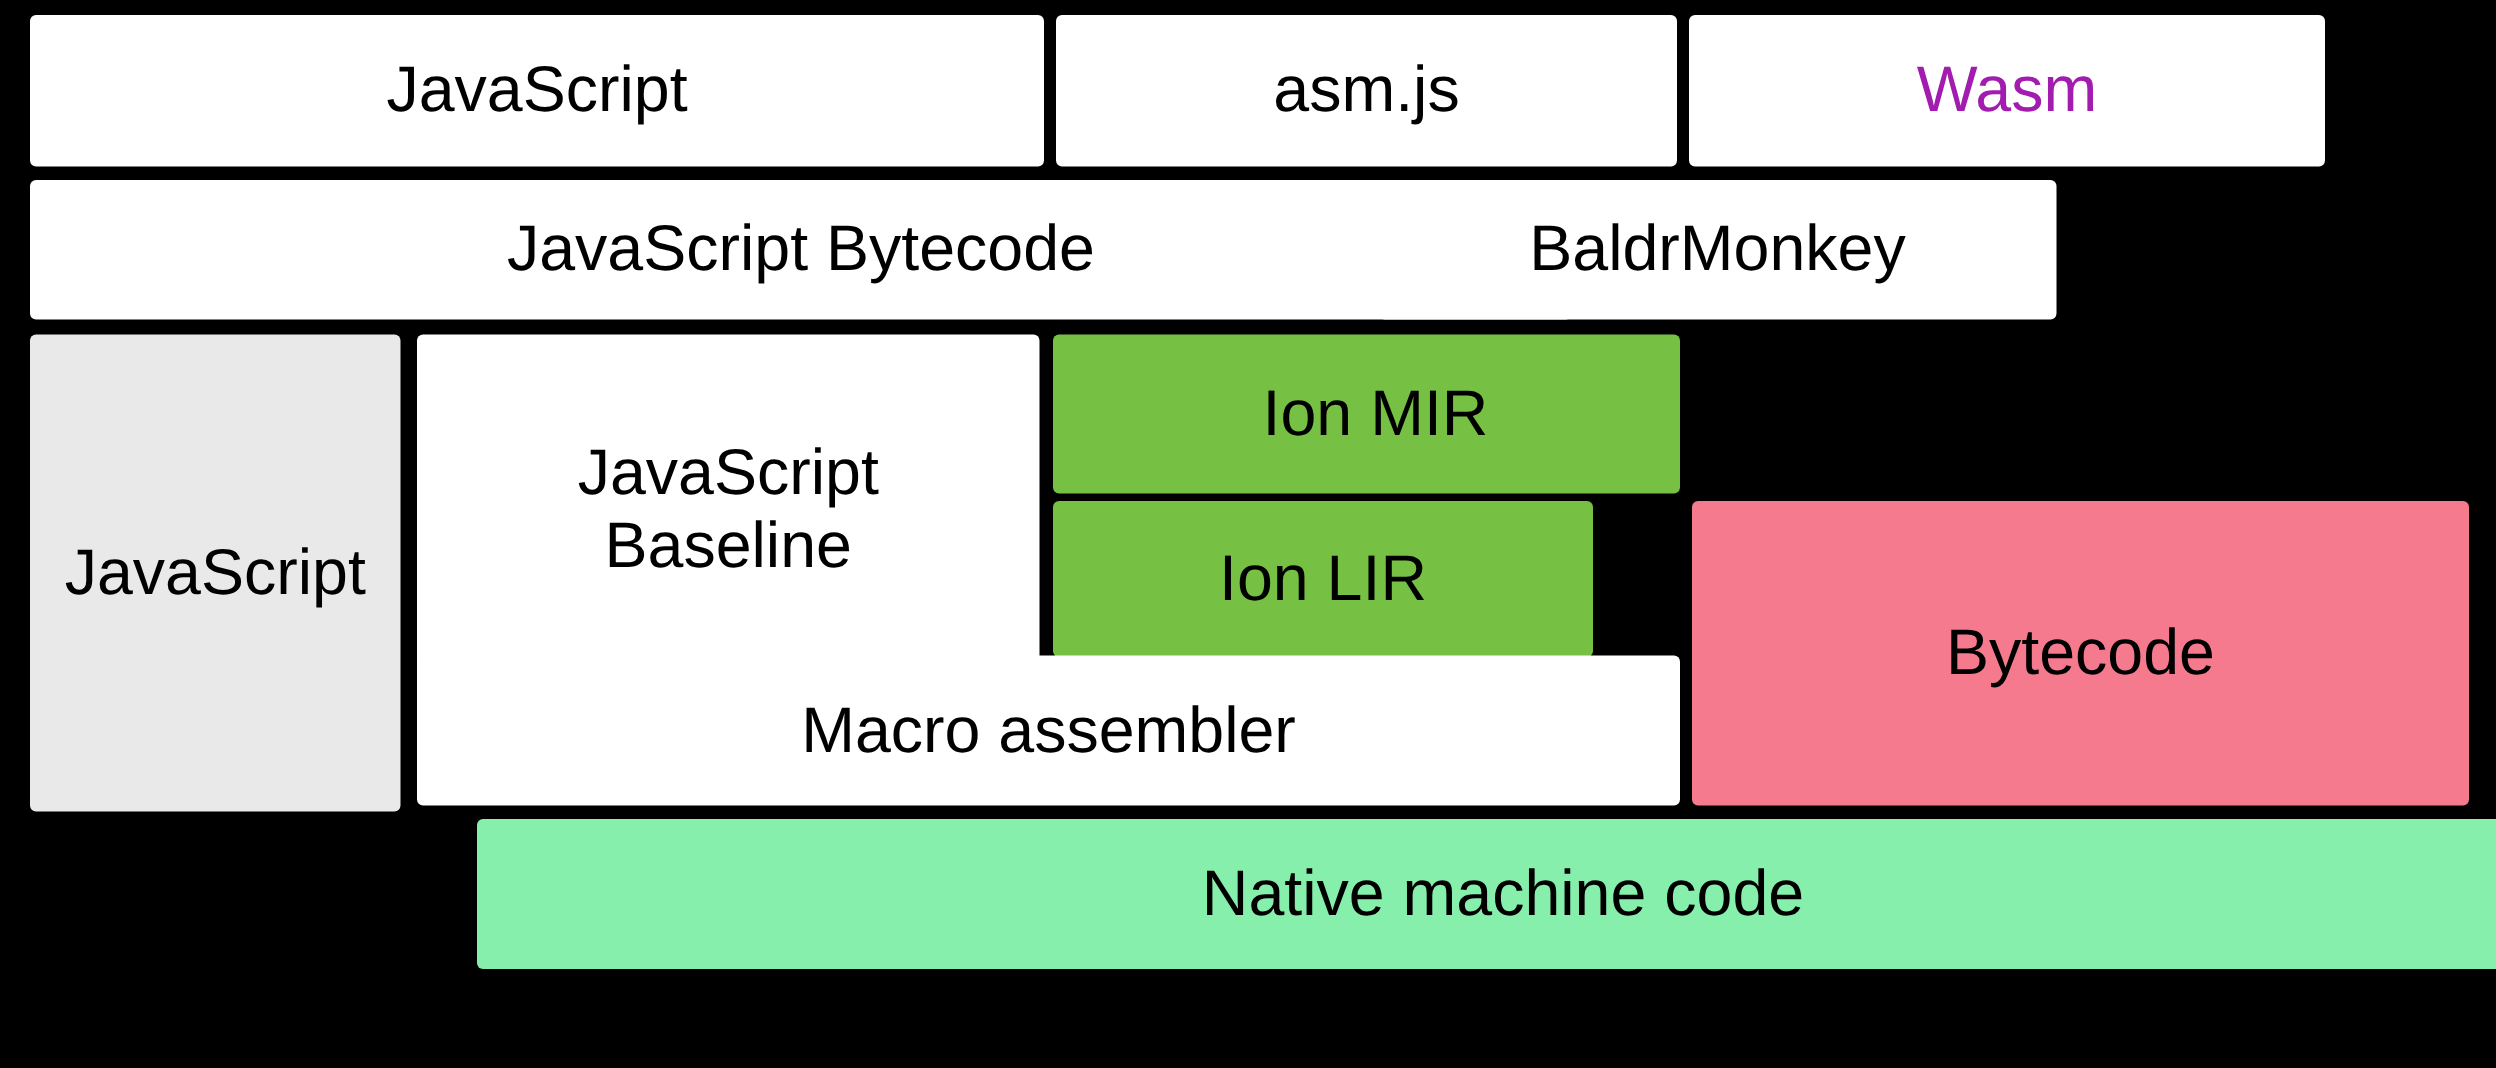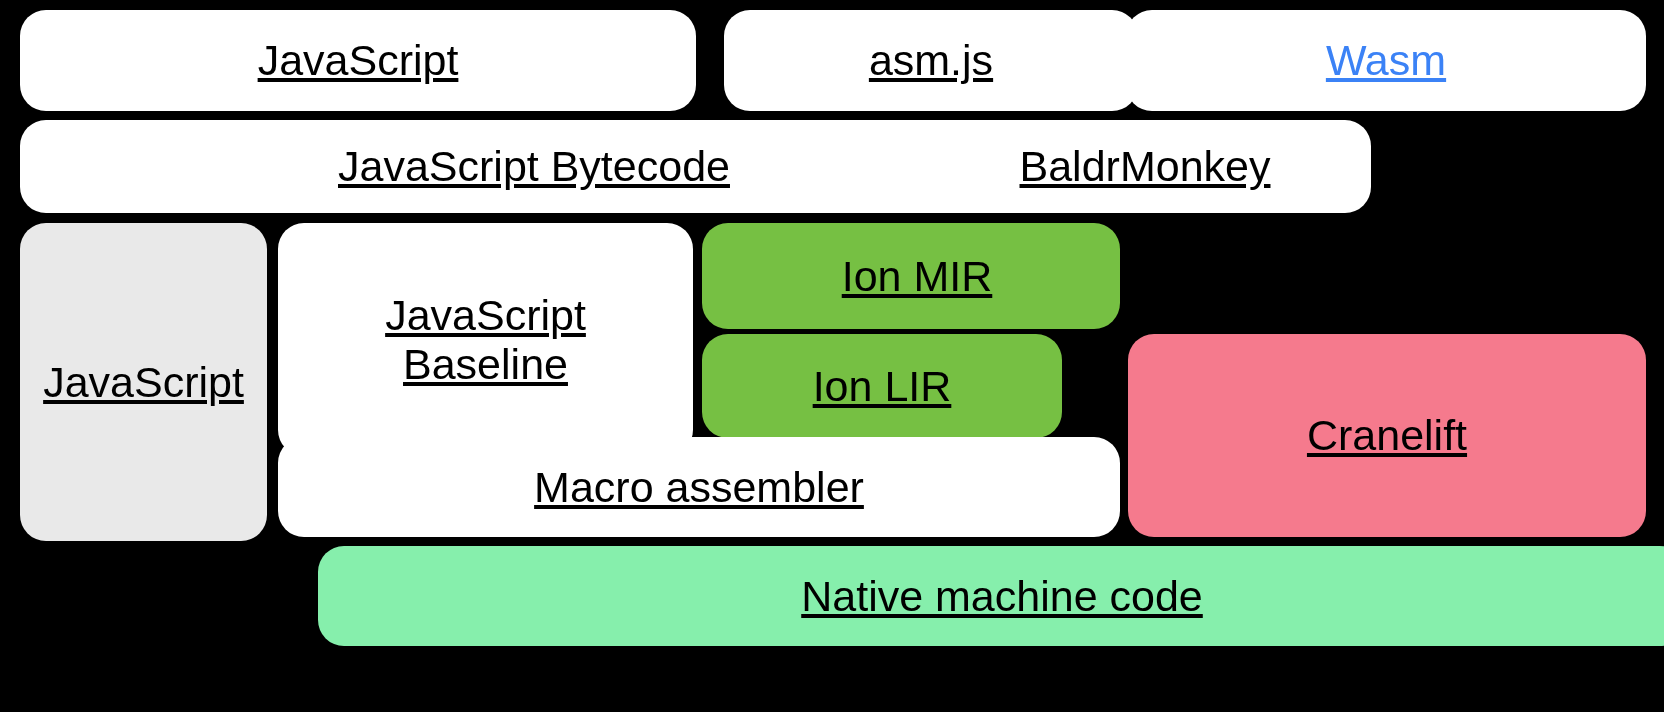--- a/index.html
+++ b/index.html
@@ -15,58 +15,57 @@
     overflow: hidden;
     font-family: "Liberation Sans", sans-serif;
   }
   .node {
     position: absolute;
     box-sizing: border-box;
     display: flex;
     align-items: center;
     justify-content: center;
     text-align: center;
-    border-radius: 26px;
+    border-radius: 4px;
     color: #000000;
     font-size: 43px;
     font-weight: 400;
     line-height: 1.12;
     letter-spacing: 0px;
     white-space: pre-line;
     user-select: none;
-    text-decoration: underline;
   }
   .fill-white { background: #ffffff; }
   .fill-gray  { background: #e9e9e9; }
   .fill-green { background: #76c043; }
   .fill-pink  { background: #f57a8d; }
 </style>
 </head>
 <body>
 
 <div id="stage" style="background: rgb(0, 0, 0);">
 
   <div class="node fill-white" style="left: 20px; top: 10px; width: 676px; height: 101px; background: rgb(255, 255, 255); color: rgb(0, 0, 0);">JavaScript</div>
 
-  <div class="node fill-white" style="left: 724px; top: 10px; width: 414px; height: 101px; background: rgb(255, 255, 255); color: rgb(0, 0, 0);">asm.js</div>
+  <div class="node fill-white" style="left: 704px; top: 10px; width: 414px; height: 101px; background: rgb(255, 255, 255); color: rgb(0, 0, 0);">asm.js</div>
 
-  <div class="node fill-white" style="left: 1126px; top: 10px; width: 520px; height: 101px; background: rgb(255, 255, 255); color: #3b82f6;">Wasm</div>
+  <div class="node fill-white" style="left: 1126px; top: 10px; width: 424px; height: 101px; background: rgb(255, 255, 255); color: #a21caf;">Wasm</div>
 
   <div class="node fill-white" style="left: 20px; top: 120px; width: 1028px; height: 93px; background: rgb(255, 255, 255); color: rgb(0, 0, 0);">JavaScript Bytecode</div>
 
   <div class="node fill-white" style="left: 919px; top: 120px; width: 452px; height: 93px; background: rgb(255, 255, 255); color: rgb(0, 0, 0);">BaldrMonkey</div>
 
   <div class="node fill-gray" style="left: 20px; top: 223px; width: 247px; height: 318px; background: rgb(233, 233, 233); color: rgb(0, 0, 0);">JavaScript</div>
 
   <div class="node fill-white" style="left: 278px; top: 223px; width: 415px; height: 233px; background: rgb(255, 255, 255); color: rgb(0, 0, 0);">JavaScript
 Baseline</div>
 
   <div class="node fill-green" style="left: 702px; top: 223px; width: 418px; height: 106px; background: rgb(118, 192, 67); color: rgb(0, 0, 0); padding-left: 12px;">Ion MIR</div>
 
   <div class="node fill-green" style="left: 702px; top: 334px; width: 360px; height: 104px; background: rgb(118, 192, 67); color: rgb(0, 0, 0);">Ion LIR</div>
 
-  <div class="node fill-pink" style="left: 1128px; top: 334px; width: 518px; height: 203px; background: rgb(245, 122, 141); color: rgb(0, 0, 0);">Cranelift</div>
+  <div class="node fill-pink" style="left: 1128px; top: 334px; width: 518px; height: 203px; background: rgb(245, 122, 141); color: rgb(0, 0, 0);">Bytecode</div>
 
   <div class="node fill-white" style="left: 278px; top: 437px; width: 842px; height: 100px; background: rgb(255, 255, 255); color: rgb(0, 0, 0);">Macro assembler</div>
 
   <div class="node fill-white" style="left: 278px; top: 546px; width: 1368px; height: 100px; background: #86efac; color: rgb(0, 0, 0); margin-left: 40px;">Native machine code</div>
 
 </div>
 
 </body></html>

